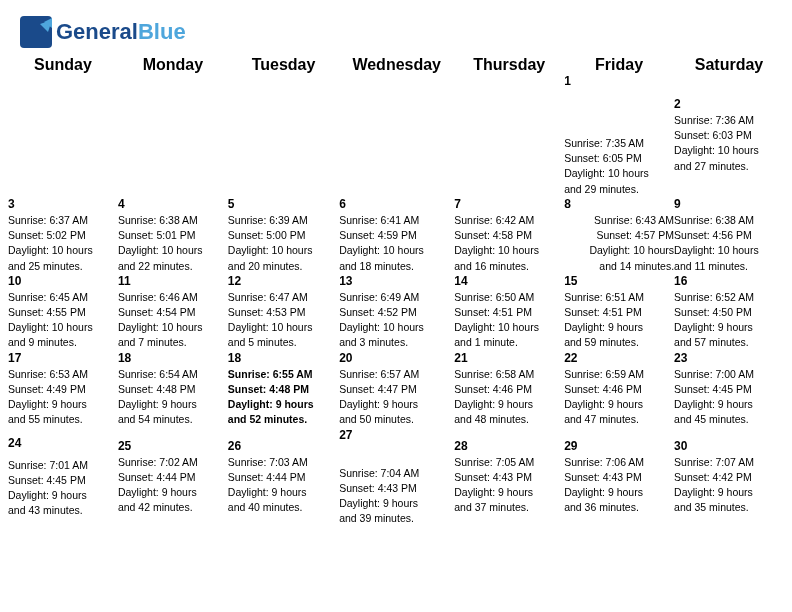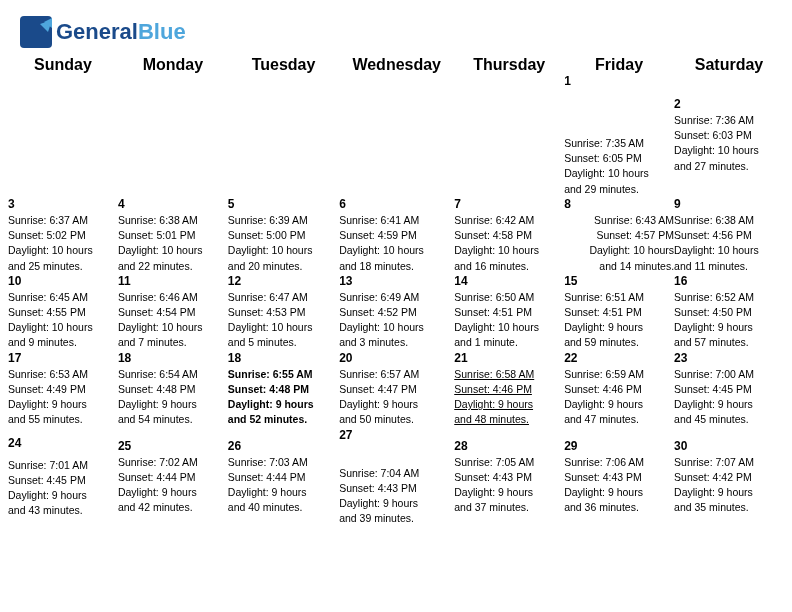--- a/index.html
+++ b/index.html
@@ -218,21 +218,21 @@
           </td>
           <td>
             <span class="day-num">20</span>
             <div class="day-info" style="white-space: pre-line;">Sunrise: 6:57 AM
 Sunset: 4:47 PM
 Daylight: 9 hours
 and 50 minutes.</div>
           </td>
           <td>
             <span class="day-num">21</span>
-            <div class="day-info" style="white-space: pre-line; text-decoration: underline;">Sunrise: 6:58 AM
+            <div class="day-info" style="white-space: pre-line;">Sunrise: 6:58 AM
 Sunset: 4:46 PM
 Daylight: 9 hours
 and 48 minutes.</div>
           </td>
           <td>
             <span class="day-num">22</span>
             <div class="day-info" style="white-space: pre-line;">Sunrise: 6:59 AM
 Sunset: 4:46 PM
 Daylight: 9 hours
 and 47 minutes.</div>

